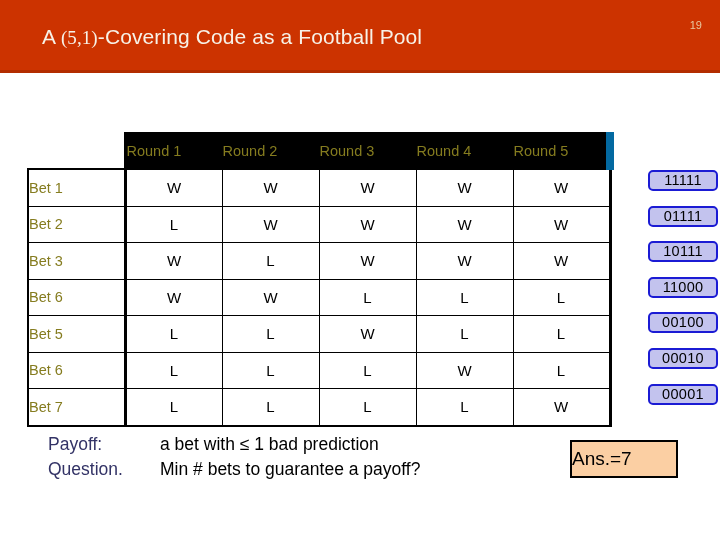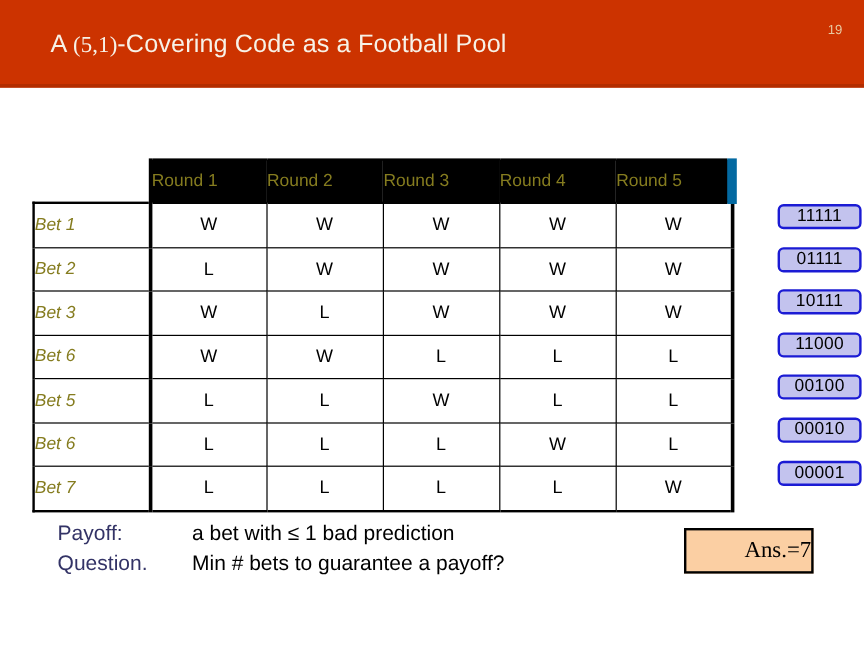--- a/index.html
+++ b/index.html
@@ -96,21 +96,20 @@
     text-align: left;
     vertical-align: middle;
     padding-left: 9px;
     font-size: 14.5px;
     color: #857c1f;
     background: #ffffff;
     border-left: 2.5px solid #000;
     border-right: 3px solid #000;
     border-top: 1.2px solid #000;
     border-bottom: 1.2px solid #000;
-    font-style: italic;
   }
   tr.row-first .bet-cell { border-top: 2.5px solid #000; }
   tr.row-last  .bet-cell { border-bottom: 2.5px solid #000; }
 
   .wl-cell {
     height: 35.5px;
     text-align: center;
     vertical-align: middle;
     font-size: 15px;
     color: #000000;
@@ -168,22 +167,21 @@
     left: 570px;
     top: 440px;
     width: 108px;
     height: 38px;
     box-sizing: border-box;
     background: #fbcfa3;
     border: 2.5px solid #000000;
     color: #000000;
     font-size: 19px;
     line-height: 33px;
-    text-align: right;
-    font-family: Liberation Serif, serif;
+    text-align: left;
   }
 </style>
 </head>
 <body>
 
 <div id="header-banner">
   <div id="slide-title"><span>A </span><span class="mathparen">(5,1)</span><span>-Covering Code as a Football Pool</span></div>
   <div id="slide-number">19</div>
 </div>
 

